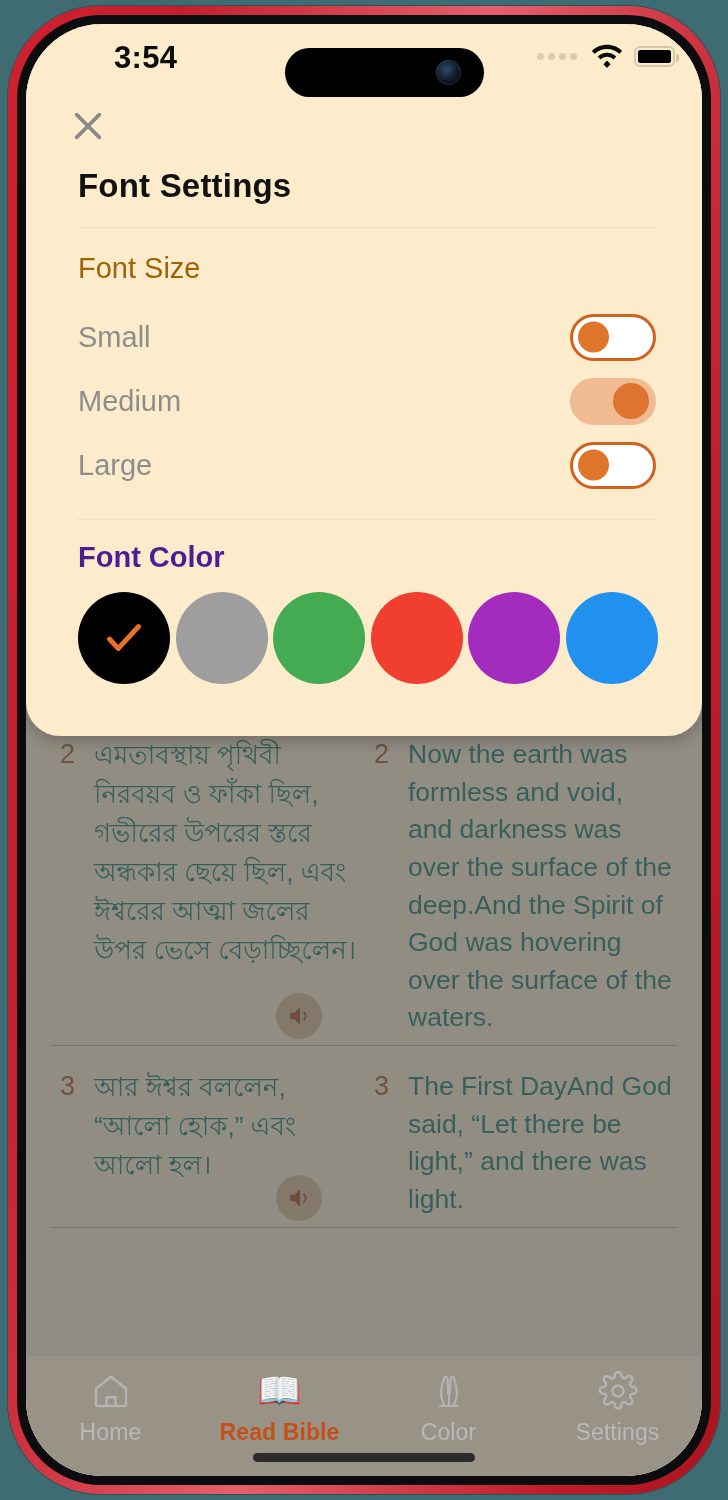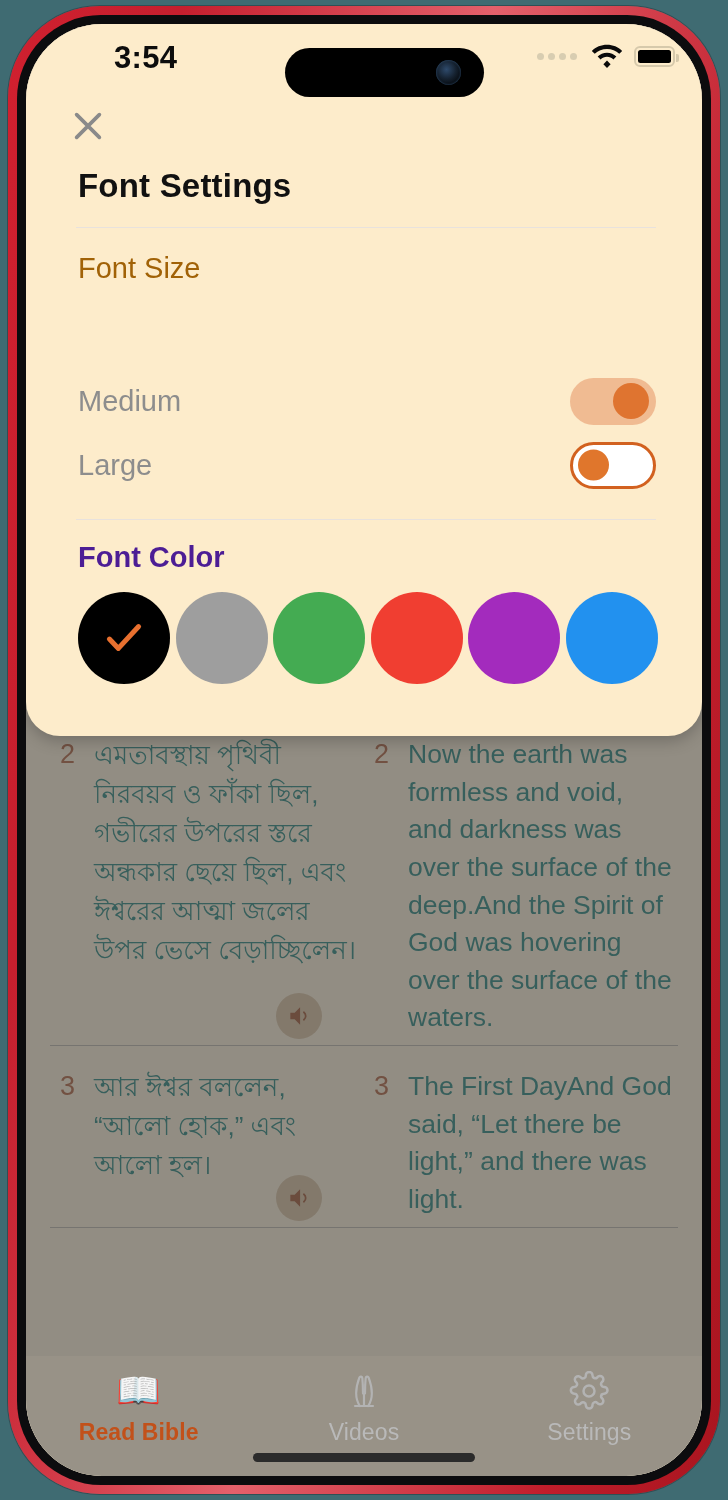--- a/index.html
+++ b/index.html
@@ -264,38 +264,47 @@
           <div class="verse-text">The First DayAnd God said, “Let there be light,” and there was light.</div>
         </div>
       </div>
 
     </div>
   </div>
 
   <div id="dim-overlay"></div>
 
   <div id="tab-bar">
+    <div class="tab">
+      <div class="tab-ic">
+        <svg width="40" height="40" viewBox="0 0 24 24" fill="none" stroke="#b3b3b3" stroke-width="1.5" stroke-linejoin="round">
+                <path d="M3 10.5L12 3.5l9 7V20a1 1 0 01-1 1H4a1 1 0 01-1-1v-9.5z"></path>
+                <path d="M9.3 21v-5.2h5.4V21"></path>
+              </svg>
+      </div>
+      <div class="tab-label">Home</div>
+    </div>
 
     <div class="tab active">
       <div class="tab-ic">
               <span class="emoji">📖</span>
             </div>
       <div class="tab-label">Read Bible</div>
     </div>
 
     <div class="tab">
       <div class="tab-ic">
         <svg width="40" height="40" viewBox="0 0 24 24" fill="none" stroke="#b3b3b3" stroke-width="1.3" stroke-linecap="round">
                 <path d="M9.5 21c-1.6-2.4-2.2-5-2.2-7.6 0-3 .7-6.2 1.9-9.4.4-1 1.7-.8 1.8.3.3 3 .4 6 .4 9.2"></path>
                 <path d="M14.5 21c1.6-2.4 2.2-5 2.2-7.6 0-3-.7-6.2-1.9-9.4-.4-1-1.7-.8-1.8.3-.3 3-.4 6-.4 9.2"></path>
                 <path d="M12 13.4V21"></path>
                 <path d="M6.6 21h10.8"></path>
               </svg>
       </div>
-      <div class="tab-label">Videos</div>
+      <div class="tab-label">Color</div>
     </div>
 
 
     <div class="tab">
       <div class="tab-ic">
         <svg width="40" height="40" viewBox="0 0 24 24" fill="none" stroke="#b3b3b3" stroke-width="1.5">
                 <circle cx="12" cy="12" r="3.3"></circle>
                 <path d="M19.4 14.5a1.6 1.6 0 00.3 1.8l.1.1a2 2 0 11-2.8 2.8l-.1-.1a1.6 1.6 0 00-1.8-.3 1.6 1.6 0 00-1 1.5v.2a2 2 0 11-4 0v-.1a1.6 1.6 0 00-1-1.5 1.6 1.6 0 00-1.8.3l-.1.1a2 2 0 11-2.8-2.8l.1-.1a1.6 1.6 0 00.3-1.8 1.6 1.6 0 00-1.5-1h-.2a2 2 0 110-4h.1a1.6 1.6 0 001.5-1 1.6 1.6 0 00-.3-1.8l-.1-.1a2 2 0 112.8-2.8l.1.1a1.6 1.6 0 001.8.3h.1a1.6 1.6 0 001-1.5v-.2a2 2 0 114 0v.1a1.6 1.6 0 001 1.5 1.6 1.6 0 001.8-.3l.1-.1a2 2 0 112.8 2.8l-.1.1a1.6 1.6 0 00-.3 1.8v.1a1.6 1.6 0 001.5 1h.2a2 2 0 110 4h-.1a1.6 1.6 0 00-1.5 1z"></path>
               </svg>
       </div>
@@ -309,20 +318,26 @@
       <svg width="42" height="42" viewBox="0 0 24 24" stroke="#8a8a8a" stroke-width="2.1" stroke-linecap="round">
               <path d="M5.5 5.5l13 13M18.5 5.5l-13 13"></path>
             </svg>
     </div>
 
     <div id="sheet-title">Font Settings</div>
     <div class="sheet-divider" id="divider-1"></div>
 
     <div id="fontsize-title">Font Size</div>
 
+    <div class="size-row" id="size-row-0">
+      <span class="size-label">Small</span>
+      <span class="switch off">
+              <span class="knob"></span>
+            </span>
+    </div>
 
     <div class="size-row" id="size-row-1">
       <span class="size-label">Medium</span>
       <span class="switch on">
               <span class="knob"></span>
             </span>
     </div>
 
     <div class="size-row" id="size-row-2">
       <span class="size-label">Large</span>

